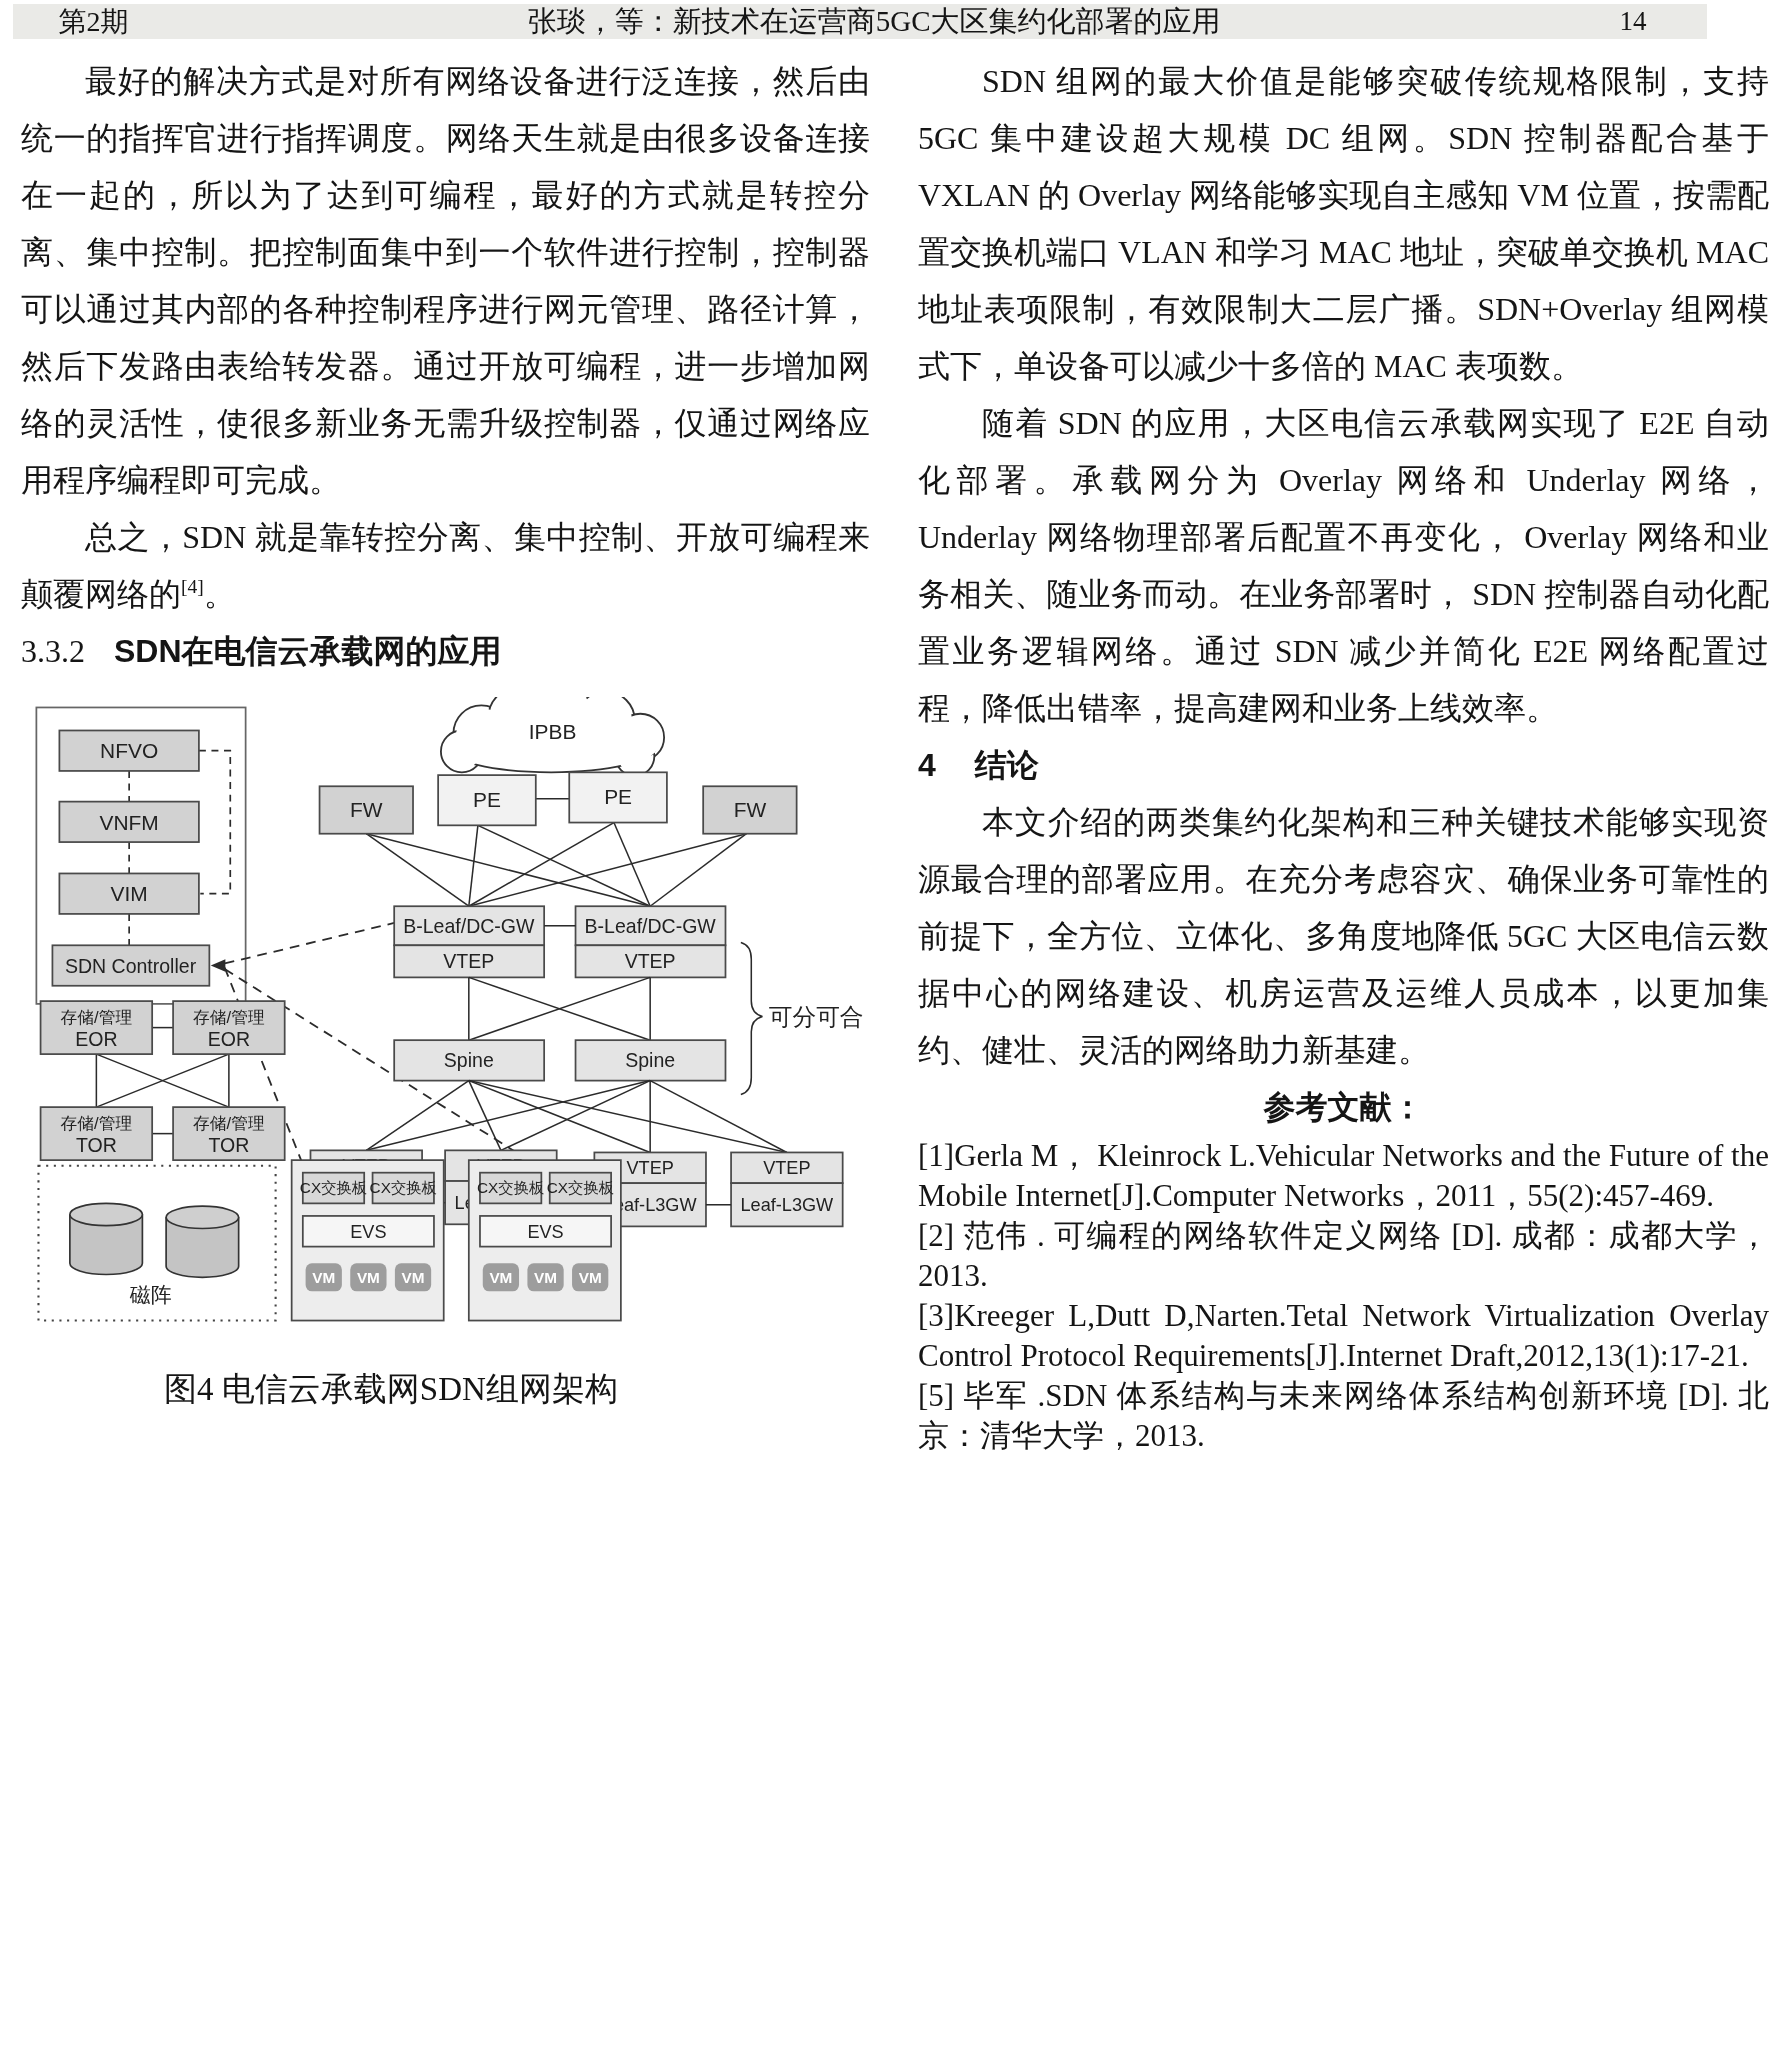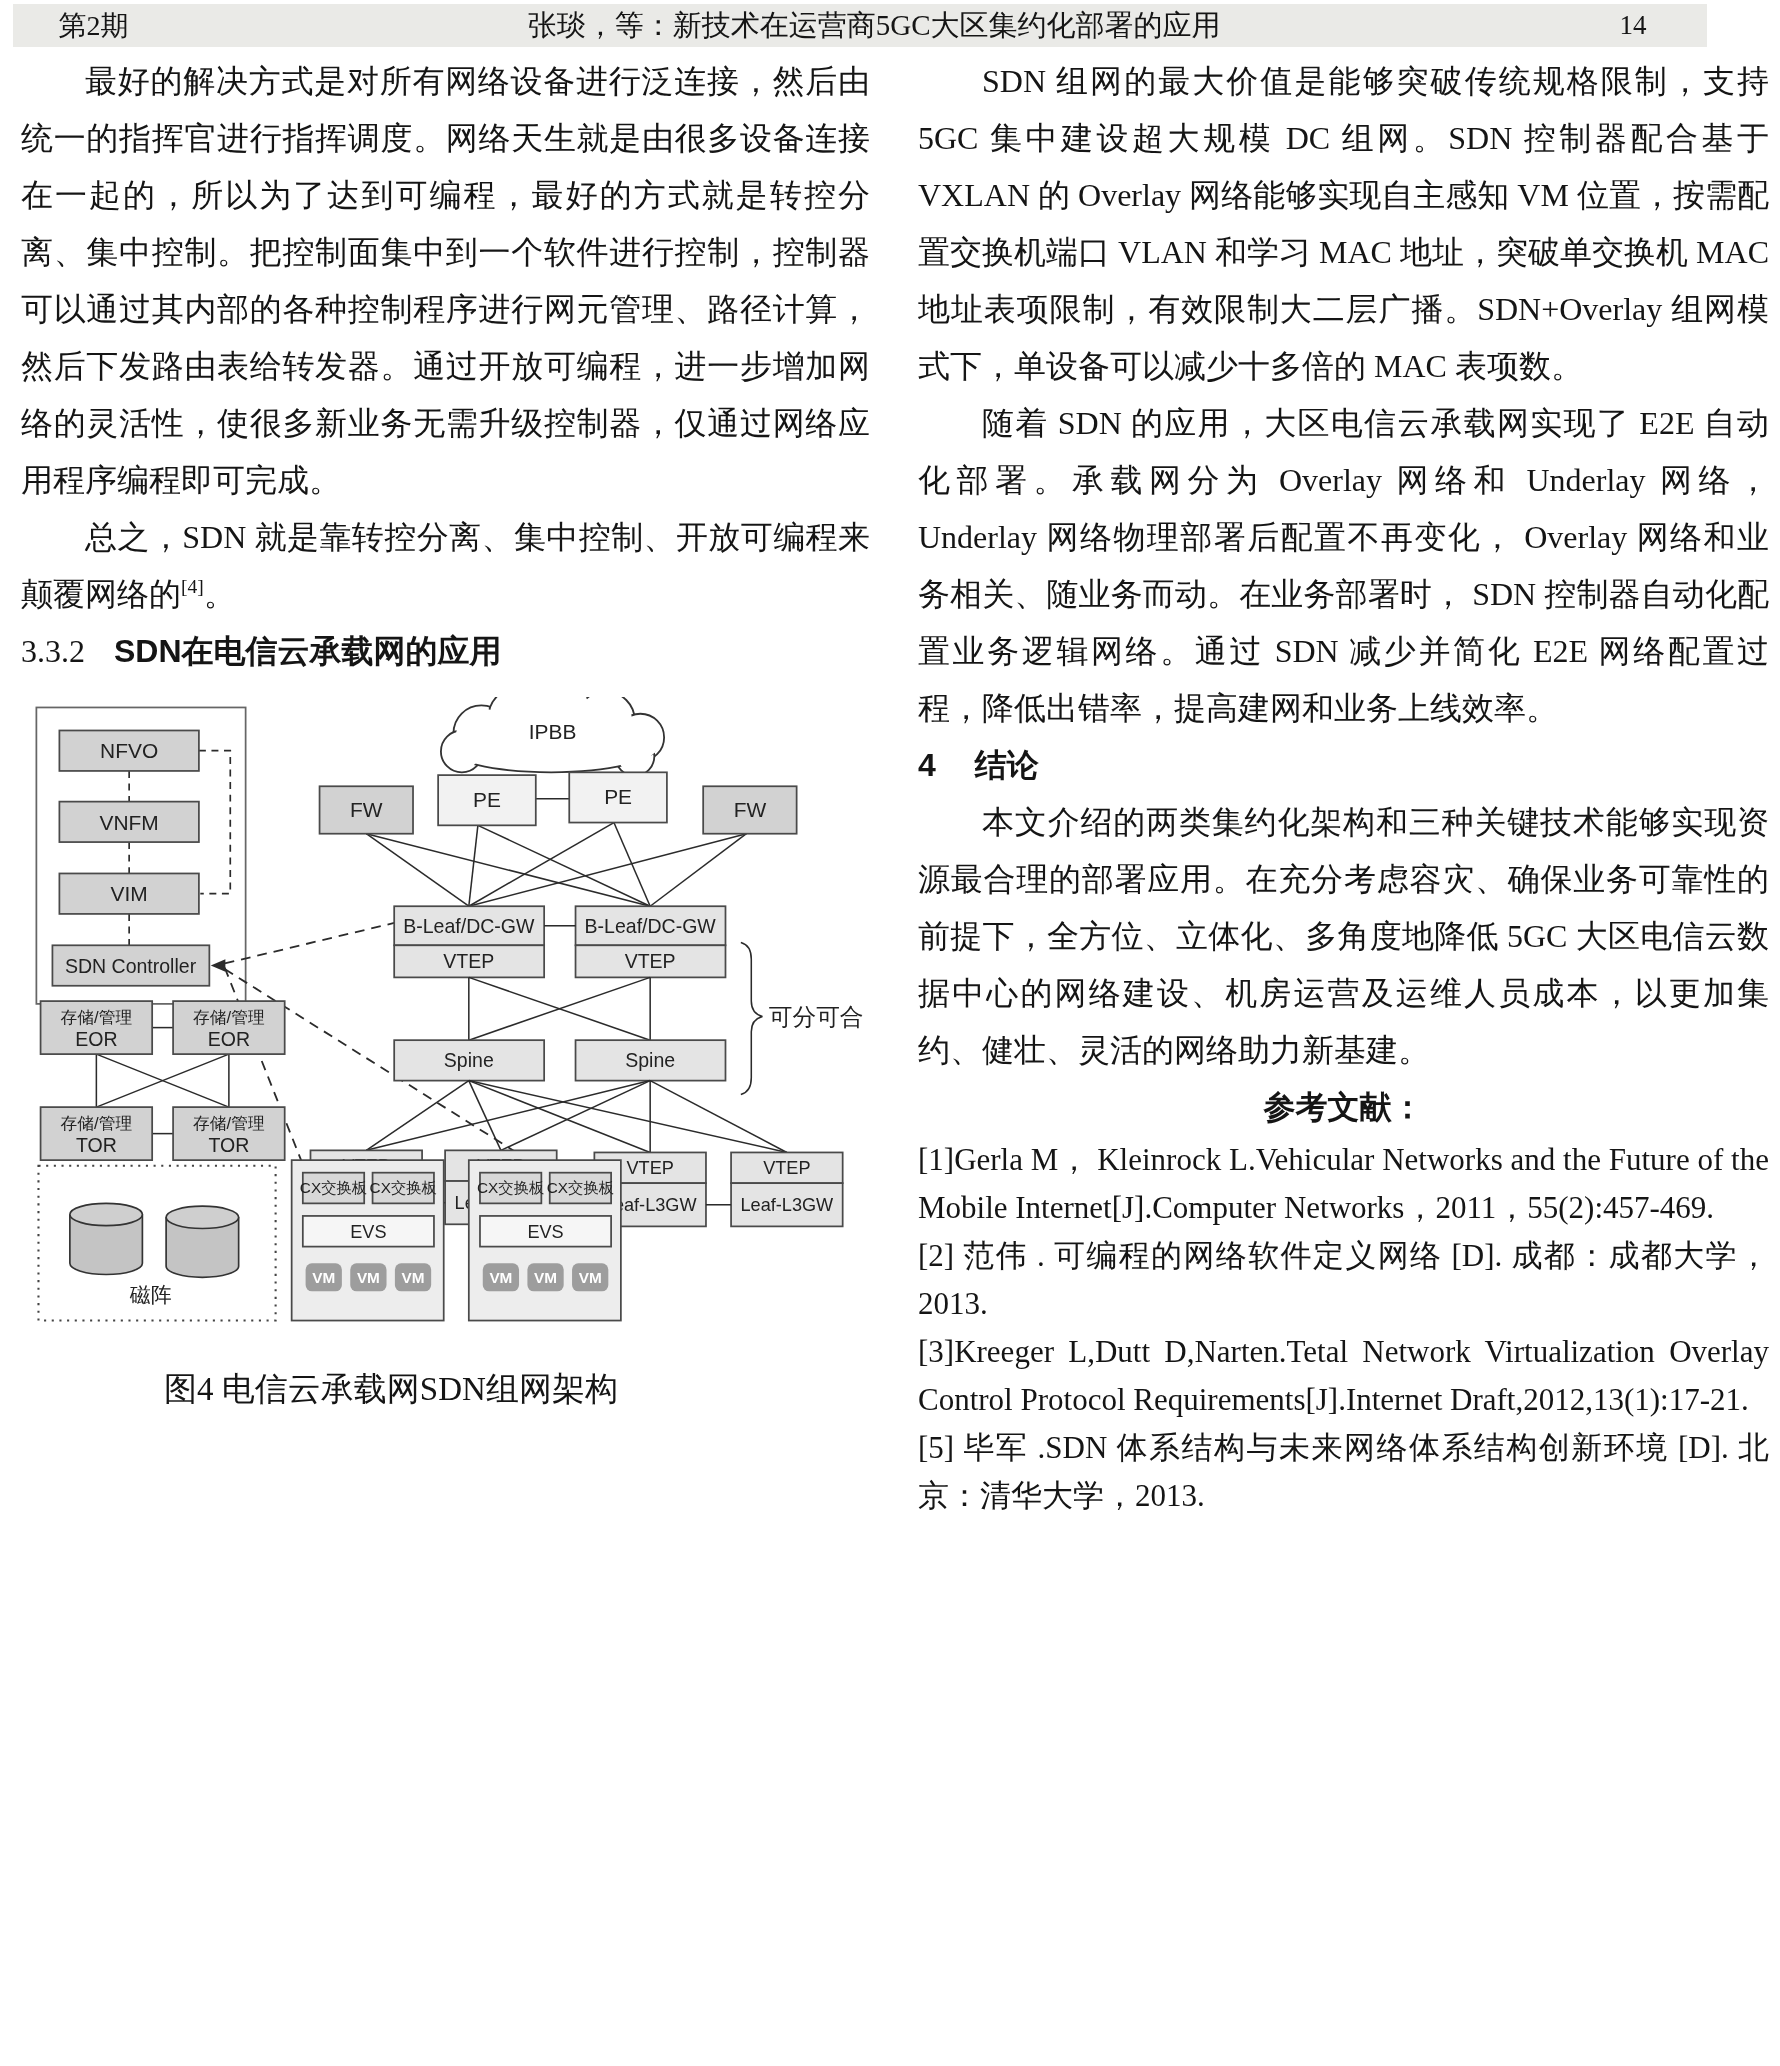--- a/index.html
+++ b/index.html
@@ -3,21 +3,21 @@
 <meta charset="utf-8">
 <style>
   html,body { margin:0; padding:0; }
   body {
     width:1780px; height:2066px; position:relative; background:#ffffff;
     font-family:"Liberation Serif","DejaVu Serif",serif;
     color:#151515;
   }
   
   .header-band {
-    position:absolute; left:12.6px; top:4.2px; width:1694px; height:43px;
+    position:absolute; left:12.6px; top:4.2px; width:1694px; height:35px;
     background:#eaeae7; display:flex; align-items:center;
   }
   .header-issue { font-size:28px; margin-left:46px; white-space:nowrap; }
   .header-title { font-size:29px; flex:1; text-align:center; white-space:nowrap; }
   .header-page  { font-size:27px; margin-right:60px; white-space:nowrap; }
 
   
   .col { position:absolute; top:53px; text-align:justify; text-justify:inter-ideograph; }
   .col-left  { left:21px;   width:849px; }
   .col-right { left:918px; width:851px; }
@@ -32,21 +32,21 @@
   .h4head {
     margin:38px 0 24px 4.2px; font-size:45px; line-height:50px; font-weight:bold;
     font-family:"Liberation Sans","DejaVu Sans",sans-serif; text-align:left;
   }
   .h4head .h4-title { margin-left:39px; }
 
   .refhead {
     margin:31px 0 52px 0; font-size:35px; line-height:42px; font-weight:bold;
     font-family:"Liberation Sans","DejaVu Sans",sans-serif; text-align:center;
   }
-  .refs p { font-size:31px; line-height:48px; margin:0; }
+  .refs p { font-size:31px; line-height:40px; margin:0; }
 
   
   .fig-wrap { margin-top:16.7px; width:851px; }
   .fig-caption {
     width:740px; text-align:center; font-size:33px; line-height:39px; margin-top:7px;
     font-family:"Liberation Serif","DejaVu Serif",serif;
   }
   svg text {
     font-family:"Liberation Sans","DejaVu Sans",sans-serif;
     fill:#222222;

